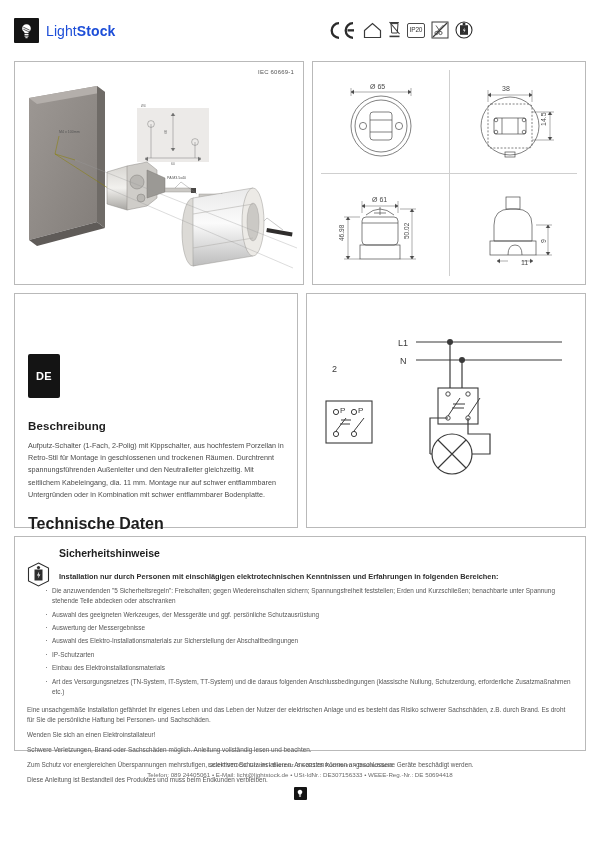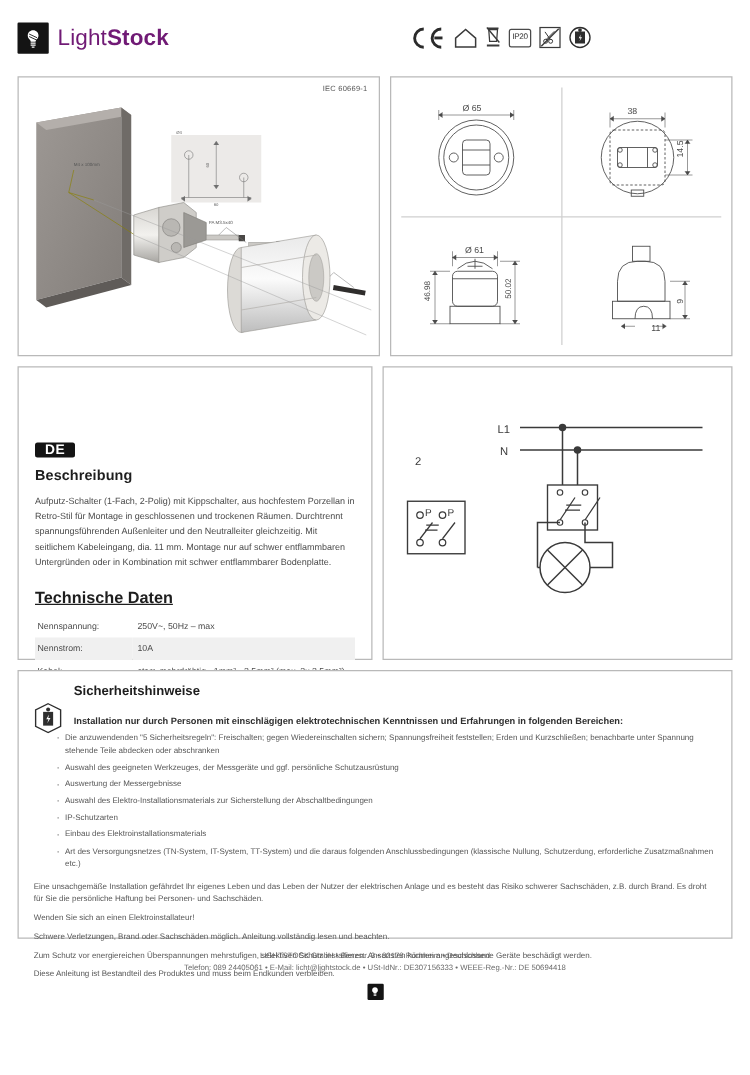--- a/index.html
+++ b/index.html
@@ -14,21 +14,21 @@
   .page { position:relative; width:600px; height:860px; padding:14px 14px 0 14px; }
 
   
   .header { display:flex; align-items:flex-start; height:40px; margin-bottom:7px; }
   .logo-wrap { display:flex; align-items:center; gap:7px; width:200px; padding-top:4px; }
   .logo-mark {
     width:25px; height:25px; background:#141414;
     display:flex; align-items:center; justify-content:center;
     border-radius:1px; flex:none;
   }
-  .logo-text { font-size:18px; color:#701a75; letter-spacing:.1px; }
+  .logo-text { font-size:14px; color:#1d4ed8; letter-spacing:.1px; }
   .logo-text b { font-weight:700; }
 
   .certs { display:flex; align-items:center; gap:6px; flex:1; justify-content:center; padding-top:6px; }
   .cert { height:20px; display:flex; align-items:center; }
   .cert svg { display:block; }
   .ip-box {
     border:1px solid #4a4a4a; border-radius:2px; padding:1px 2px;
     font-size:6.5px; letter-spacing:-.2px; color:#333; line-height:1;
     height:15px; display:flex; align-items:center;
   }
@@ -54,26 +54,26 @@
   .q1 { left:0; top:0; } .q2 { right:0; top:0; } .q3 { left:0; bottom:0; } .q4 { right:0; bottom:0; }
 
   
   .row2 { margin-top:8px; }
   .desc-panel { width:290px; height:235px; padding:12px 13px; }
   .inst-panel { width:280px; height:235px; padding:12px 13px; }
 
   .de-badge {
     display:inline-block; background:#141414; color:#fff;
     font-size:11px; font-weight:700; letter-spacing:.4px;
-    padding:0 8px; border-radius:2px; margin-bottom:9px;margin-top:48px;
-  }
-  h2.sec { font-size:11.5px; font-weight:700; color:#1e1e1e; margin:0 0 8px 0; letter-spacing:.1px; }
+    padding:16px 8px; border-radius:2px; margin-bottom:9px;margin-top:48px;
+  }
+  h2.sec { font-size:11.5px; font-weight:700; color:#1e1e1e; margin:13px 0 8px 0; letter-spacing:.1px; }
   p.body { font-size:7.2px; line-height:12.2px; color:#4b4b4b; margin:0; }
 
-  h3.sec2 { font-size:13px; font-weight:700; color:#1e1e1e; margin:14px 0 7px 0;text-decoration:underline; }
+  h3.sec2 { font-size:16px; font-weight:700; color:#1e1e1e; margin:14px 0 7px 0; }
 
   table.tech { width:100%; border-collapse:collapse; }
   table.tech td { font-size:7px; color:#4b4b4b; padding:5.5px 4px; vertical-align:middle; }
   table.tech tr.alt td { background:#f0f0f0; }
   table.tech td.k { width:78px; padding-left:2px; }
 
   
   .diag-title { font-size:11px; font-weight:700; color:#1e1e1e; margin:0 0 4px 0; }
   .diag-wrap { position:relative; width:100%; height:190px; }
 

